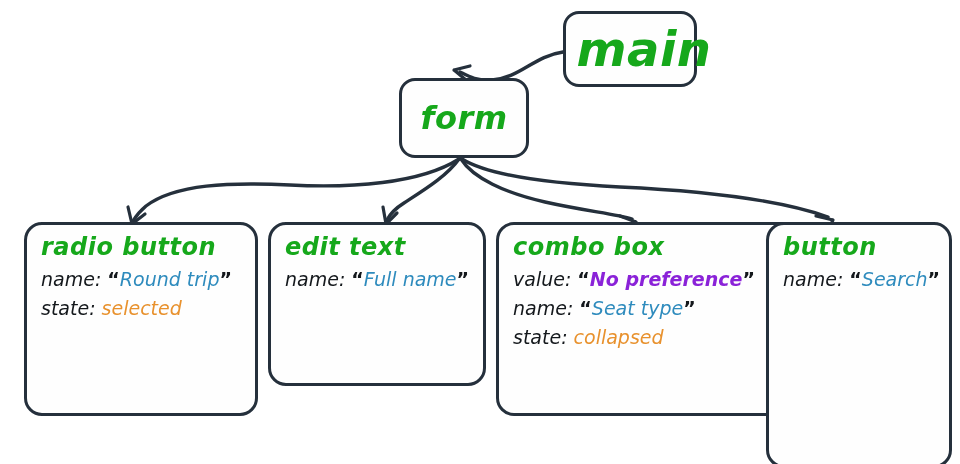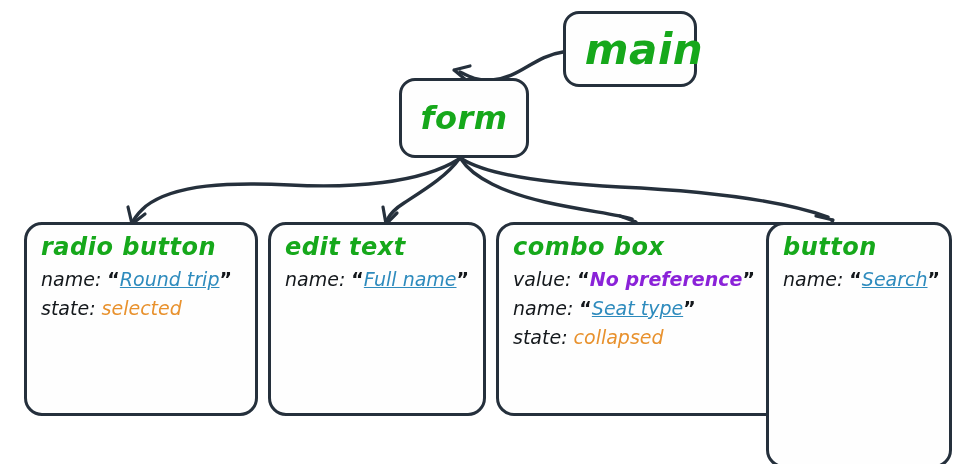--- a/index.html
+++ b/index.html
@@ -46,21 +46,21 @@
 
   .node-title {
     color: #16a81b;
     font-family: "DejaVu Sans", sans-serif;
     font-style: italic;
     font-weight: bold;
     letter-spacing: 0.5px;
     white-space: nowrap;
   }
 
-  #node-main .node-title { font-size: 42px; margin-left: 28px; }
+  #node-main .node-title { font-size: 48px; margin-left: 28px; }
   #node-form .node-title { font-size: 32px; }
   .node.detail .node-title {
     font-size: 24px;
     display: block;
     margin: 8px 0 4px 14px;
   }
 
   
   .props {
     margin: 0 0 0 14px;
@@ -77,40 +77,39 @@
     color: #14181c;
     font-style: italic;
   }
   .prop .quote {
     color: #14181c;
     font-style: normal;
     font-weight: bold;
   }
   .prop .val-name {
     color: #2e8bbd;
-    text-decoration: underline;
     font-style: italic;
   }
   .prop .val-value {
     color: #8a22d8;
     font-style: italic;
     font-weight: bold;
     margin-top: 20px;
   }
   .prop .val-state {
     color: #e8912d;
     font-style: italic;
   }
 
   
   #node-main  { left: 563px; top: 11px;  width: 134px; height: 76px;  border-radius: 16px; }
   #node-form  { left: 399px; top: 78px;  width: 130px; height: 80px;  border-radius: 16px; }
 
   #node-radio { left: 24px;  top: 222px; width: 234px; height: 194px; }
-  #node-edit  { left: 268px; top: 222px; width: 218px; height: 194px; }
+  #node-edit  { left: 268px; top: 222px; width: 218px; height: 164px; }
   #node-combo { left: 496px; top: 222px; width: 305px; height: 194px; }
   #node-button{ left: 766px; top: 222px; width: 186px; height: 246px; }
 </style>
 </head>
 <body>
 
 <div id="canvas">
 
   <svg class="edges" viewBox="0 0 960 464">
     <g fill="none" stroke="#25303c" stroke-width="3.4" stroke-linecap="round" stroke-linejoin="round">

